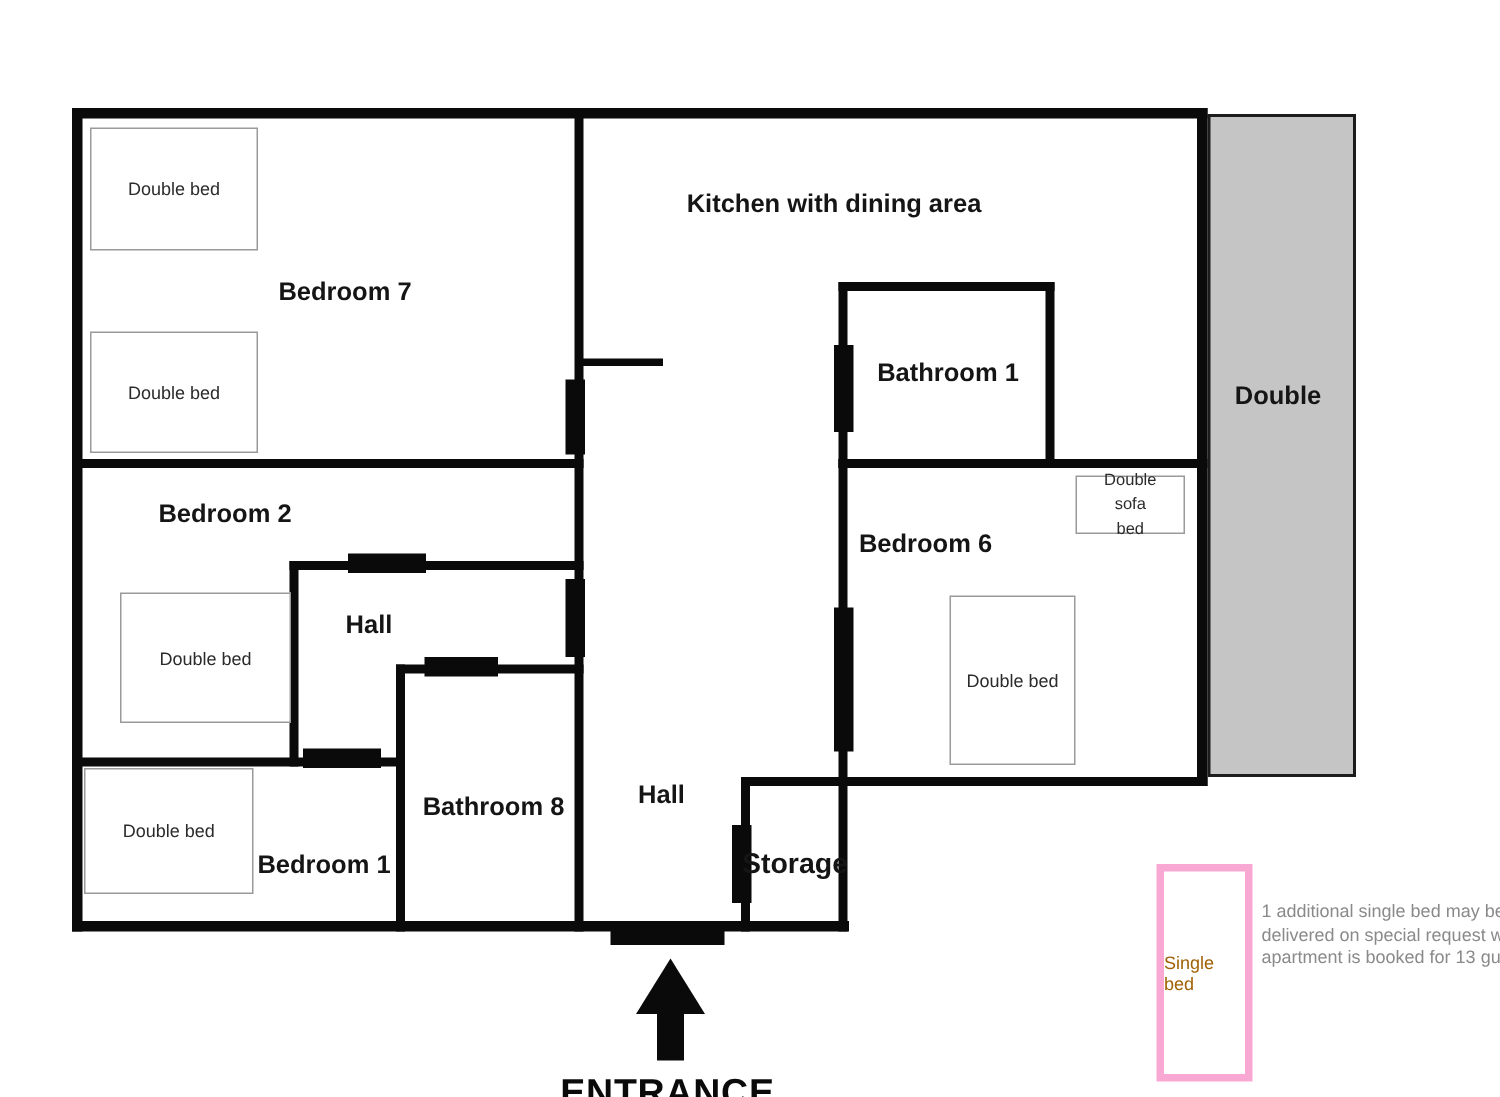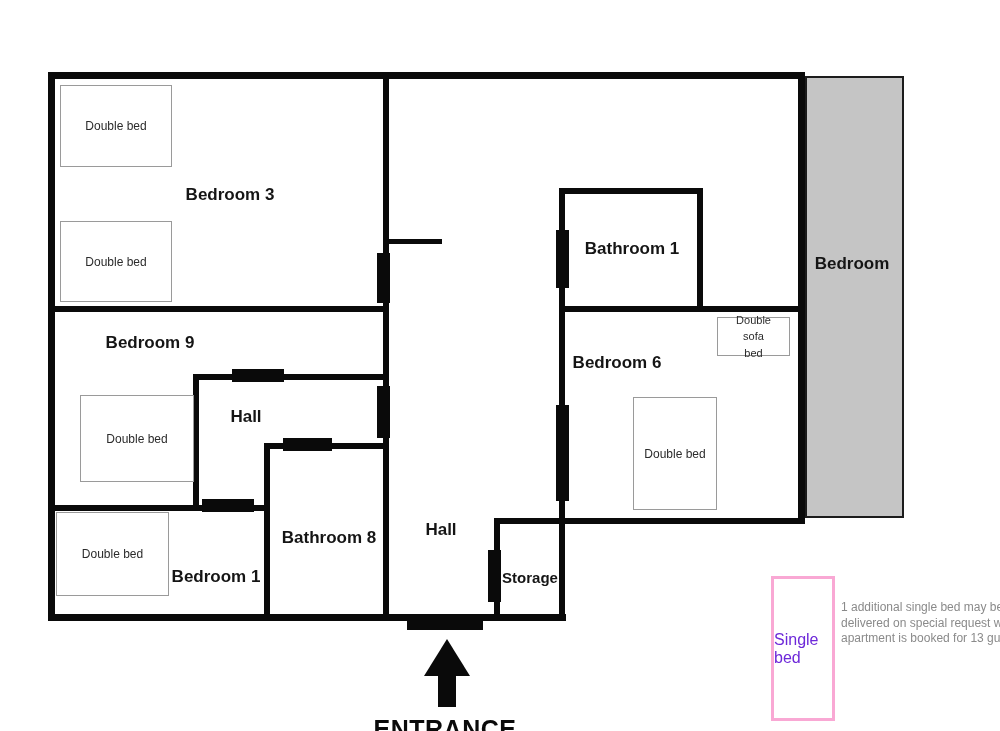--- a/index.html
+++ b/index.html
@@ -28,28 +28,28 @@
     border-left:23px solid transparent;border-right:23px solid transparent;
     border-bottom:37px solid #0a0a0a;
   }
   .arrow-stem{position:absolute;left:438px;top:646px;width:18px;height:33px;background:#0a0a0a;}
   .entrance-text{
     position:absolute;left:445px;top:701px;transform:translate(-50%,-50%);
     font-weight:bold;font-size:25px;color:#0a0a0a;letter-spacing:.5px;white-space:nowrap;
   }
   .legend-bed{
     position:absolute;left:771px;top:548px;width:64px;height:145px;
-    background:#ffffff;border:3px solid #f9a8d4;display:flex;align-items:center;
-    justify-content:center;font-size:16px;color:#6d28d9;box-sizing:border-box;
+    background:#ffffff;border:5px solid #f9a8d4;display:flex;align-items:center;
+    justify-content:center;font-size:12px;color:#a16207;box-sizing:border-box;
   }
   .legend-note{
     position:absolute;left:841px;top:572px;width:182px;
     font-size:12px;line-height:15.5px;color:#8a8a8a;
   }
-  .small-label{font-size:15px;}
+  .small-label{font-size:19px;}
 </style>
 </head>
 <body>
 
 <div class="canvas">
 
   <div class="balcony"></div>
 
   <div class="wall" style="left:48px;top:44px;width:757px;height:7px;"></div>
   <div class="wall" style="left:48px;top:44px;width:7px;height:549px;"></div>
@@ -85,24 +85,25 @@
   <div class="door" style="left:556px;top:377px;width:13px;height:96px;"></div>
   <div class="door" style="left:488px;top:522px;width:13px;height:52px;"></div>
 
   <div class="bed" style="left:60px;top:57px;width:110px;height:80px;">Double bed</div>
   <div class="bed" style="left:60px;top:193px;width:110px;height:79px;">Double bed</div>
   <div class="bed" style="left:80px;top:367px;width:112px;height:85px;">Double bed</div>
   <div class="bed" style="left:56px;top:484px;width:111px;height:82px;">Double bed</div>
   <div class="bed" style="left:633px;top:369px;width:82px;height:111px;">Double bed</div>
   <div class="bed" style="left:717px;top:289px;width:73px;height:39px;padding:0 24px;box-sizing:border-box;font-size:11px;">Double sofa bed</div>
 
-  <div class="room-label" style="left:230px;top:167px;">Bedroom 3</div>
+  <div class="room-label" style="left:230px;top:167px;">Bedroom 7</div>
+  <div class="room-label" style="left:556px;top:108px;">Kitchen with dining area</div>
   <div class="room-label" style="left:632px;top:221px;">Bathroom 1</div>
-  <div class="room-label" style="left:852px;top:236px;">Bedroom</div>
-  <div class="room-label" style="left:150px;top:315px;">Bedroom 9</div>
+  <div class="room-label" style="left:852px;top:236px;">Double</div>
+  <div class="room-label" style="left:150px;top:315px;">Bedroom 2</div>
   <div class="room-label" style="left:246px;top:389px;">Hall</div>
   <div class="room-label" style="left:617px;top:335px;">Bedroom 6</div>
   <div class="room-label" style="left:329px;top:510px;">Bathroom 8</div>
   <div class="room-label" style="left:216px;top:549px;">Bedroom 1</div>
   <div class="room-label" style="left:441px;top:502px;">Hall</div>
   <div class="room-label small-label" style="left:530px;top:549px;">Storage</div>
 
   <div class="entrance-bar"></div>
   <div class="arrow-head"></div>
   <div class="arrow-stem"></div>

